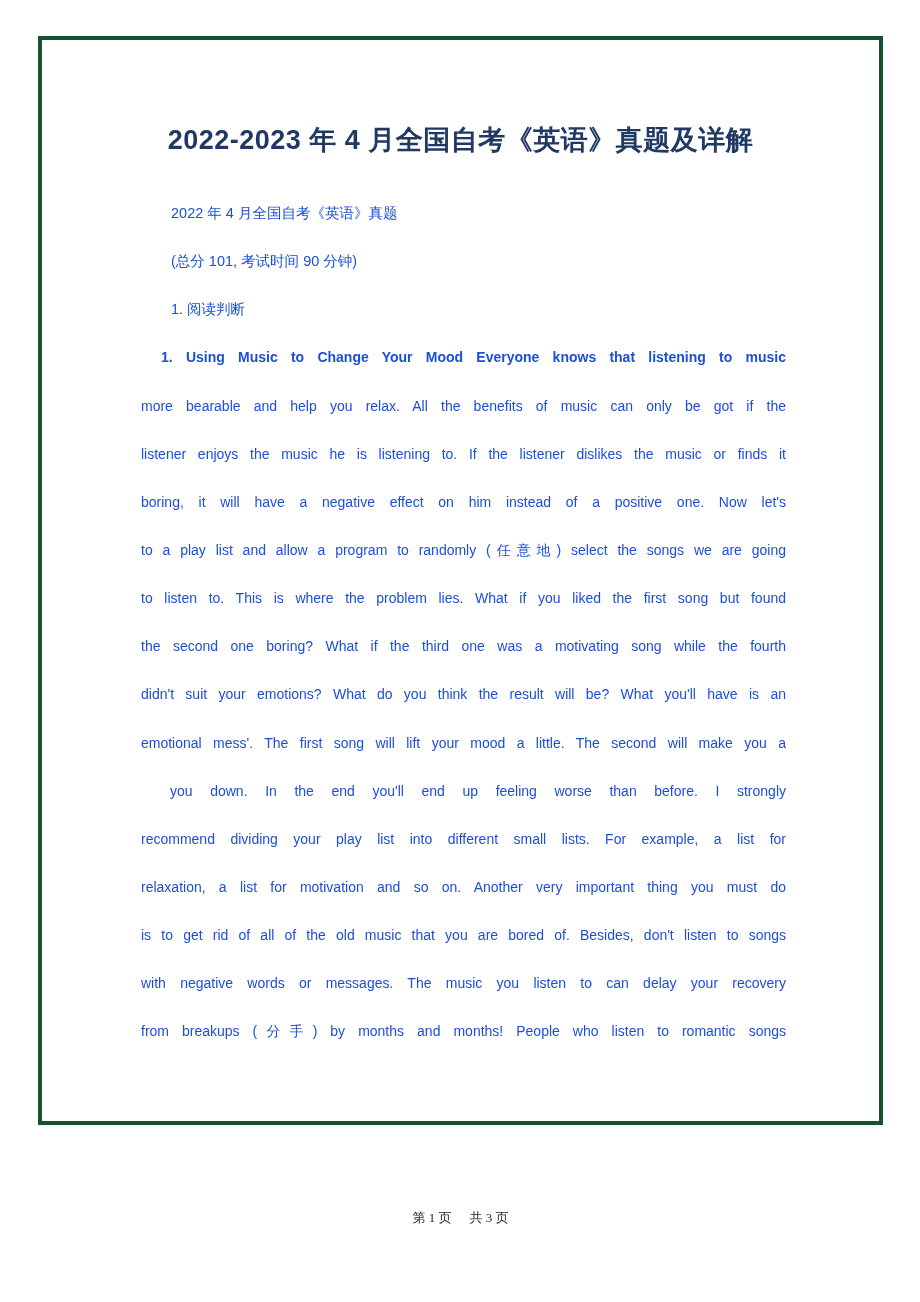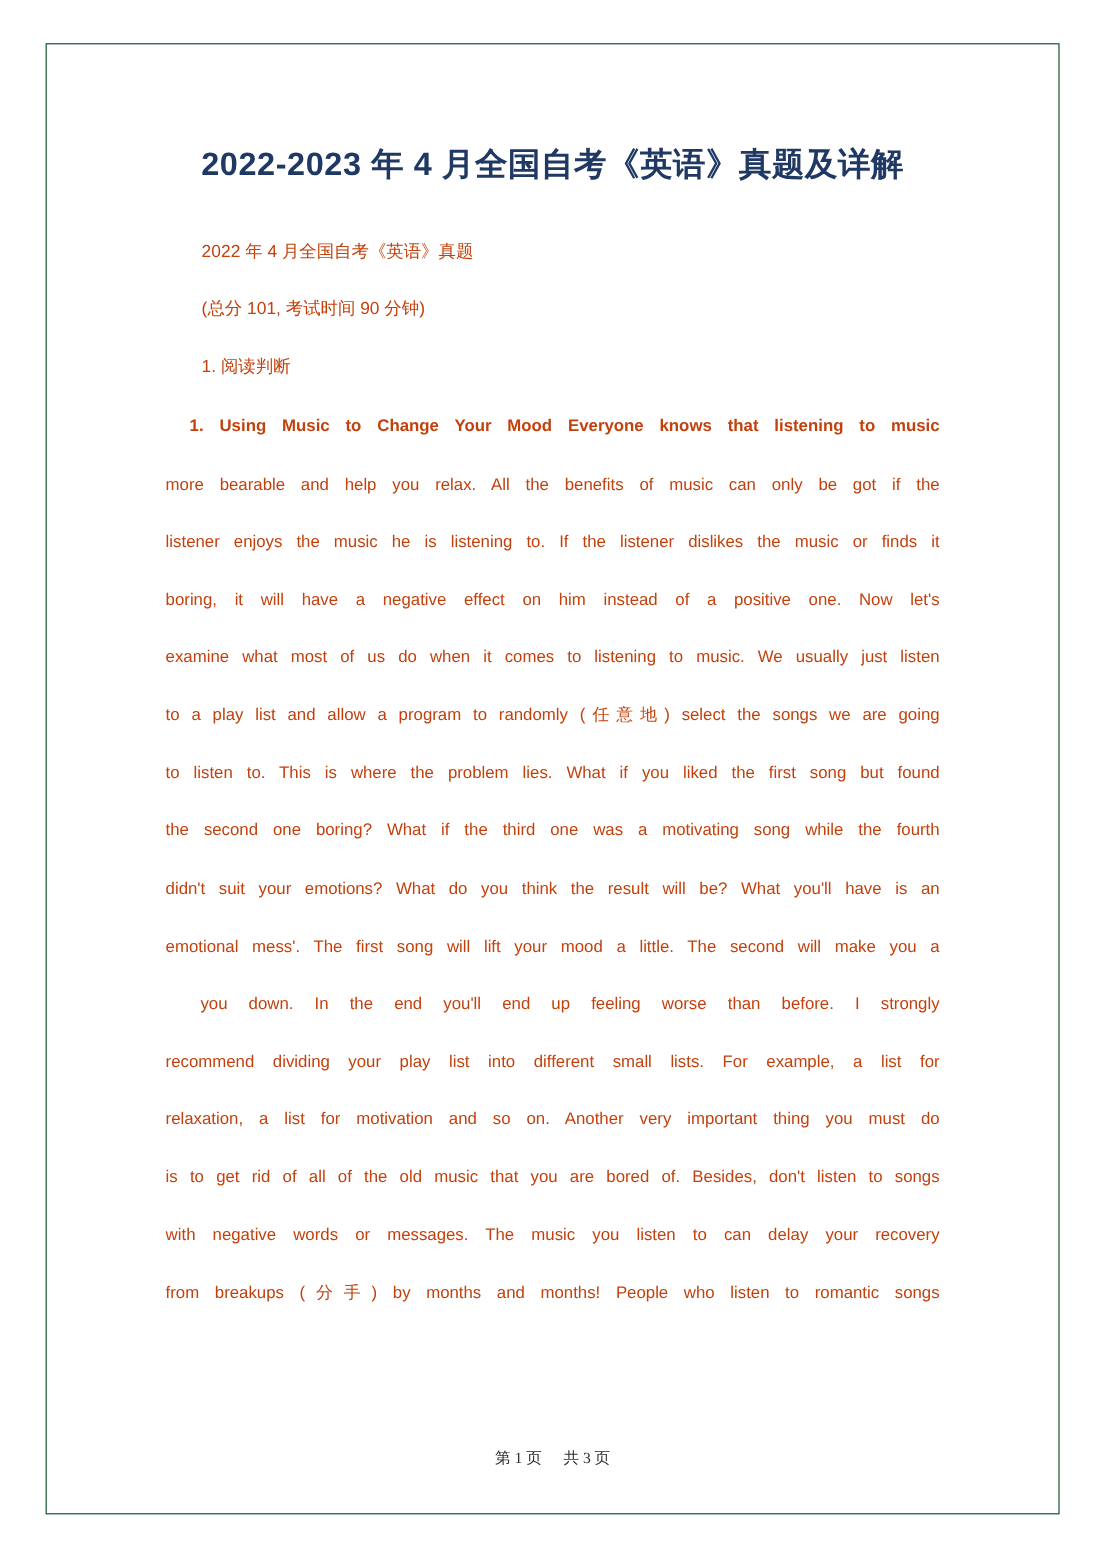--- a/index.html
+++ b/index.html
@@ -15,22 +15,22 @@
     width: 920px;
     height: 1302px;
     background: #ffffff;
     overflow: hidden;
   }
   .page-border {
     position: absolute;
     left: 38px;
     top: 36px;
     width: 845px;
-    height: 1226px;
-    border: 1px solid #14532d;
+    height: 1089px;
+    border: 4px solid #14532d;
     background: #ffffff;
   }
   .doc-title {
     position: absolute;
     top: 80px;
     left: 0;
     right: 0;
     height: 40px;
     line-height: 40px;
     text-align: center;
@@ -42,21 +42,21 @@
   .body-wrap {
     position: absolute;
     top: 149px;
     left: 99px;
     width: 645px;
   }
   .line {
     height: 48.15px;
     line-height: 48.15px;
     font-size: 14px;
-    color: #c2410c;
+    color: #1d4ed8;
     white-space: normal;
     overflow: hidden;
   }
   .line.justify {
     text-align: justify;
     text-align-last: justify;
   }
   .intro .line {
     font-size: 14.5px;
   }
@@ -90,21 +90,20 @@
           <div class="line" style="padding-left: 30px;">(总分 101, 考试时间 90 分钟)</div>
           <div class="line" style="padding-left: 30px;">1. 阅读判断</div>
         </div>
 
       <div class="paragraph">
 
       <div class="line justify" style="padding-left: 20px; font-weight: bold;">1. Using Music to Change Your Mood Everyone knows that listening to music</div>
           <div class="line justify">more bearable and help you relax. All the benefits of music can only be got if the</div>
           <div class="line justify">listener enjoys the music he is listening to. If the listener dislikes the music or finds it</div>
           <div class="line justify">boring, it will have a negative effect on him instead of a positive one. Now let's</div>
-          <div class="line justify">examine what most of us do when it comes to listening to music. We usually just listen</div>
           <div class="line justify">to a play list and allow a program to randomly (任意地) select the songs we are going</div>
           <div class="line justify">to listen to. This is where the problem lies. What if you liked the first song but found</div>
           <div class="line justify">the second one boring? What if the third one was a motivating song while the fourth</div>
           <div class="line justify">didn't suit your emotions? What do you think the result will be? What you'll have is an</div>
           <div class="line justify">emotional mess'. The first song will lift your mood a little. The second will make you a</div>
         </div>
 
       <div class="paragraph">
 
       <div class="line justify" style="padding-left: 29px;">you down. In the end you'll end up feeling worse than before. I strongly</div>

